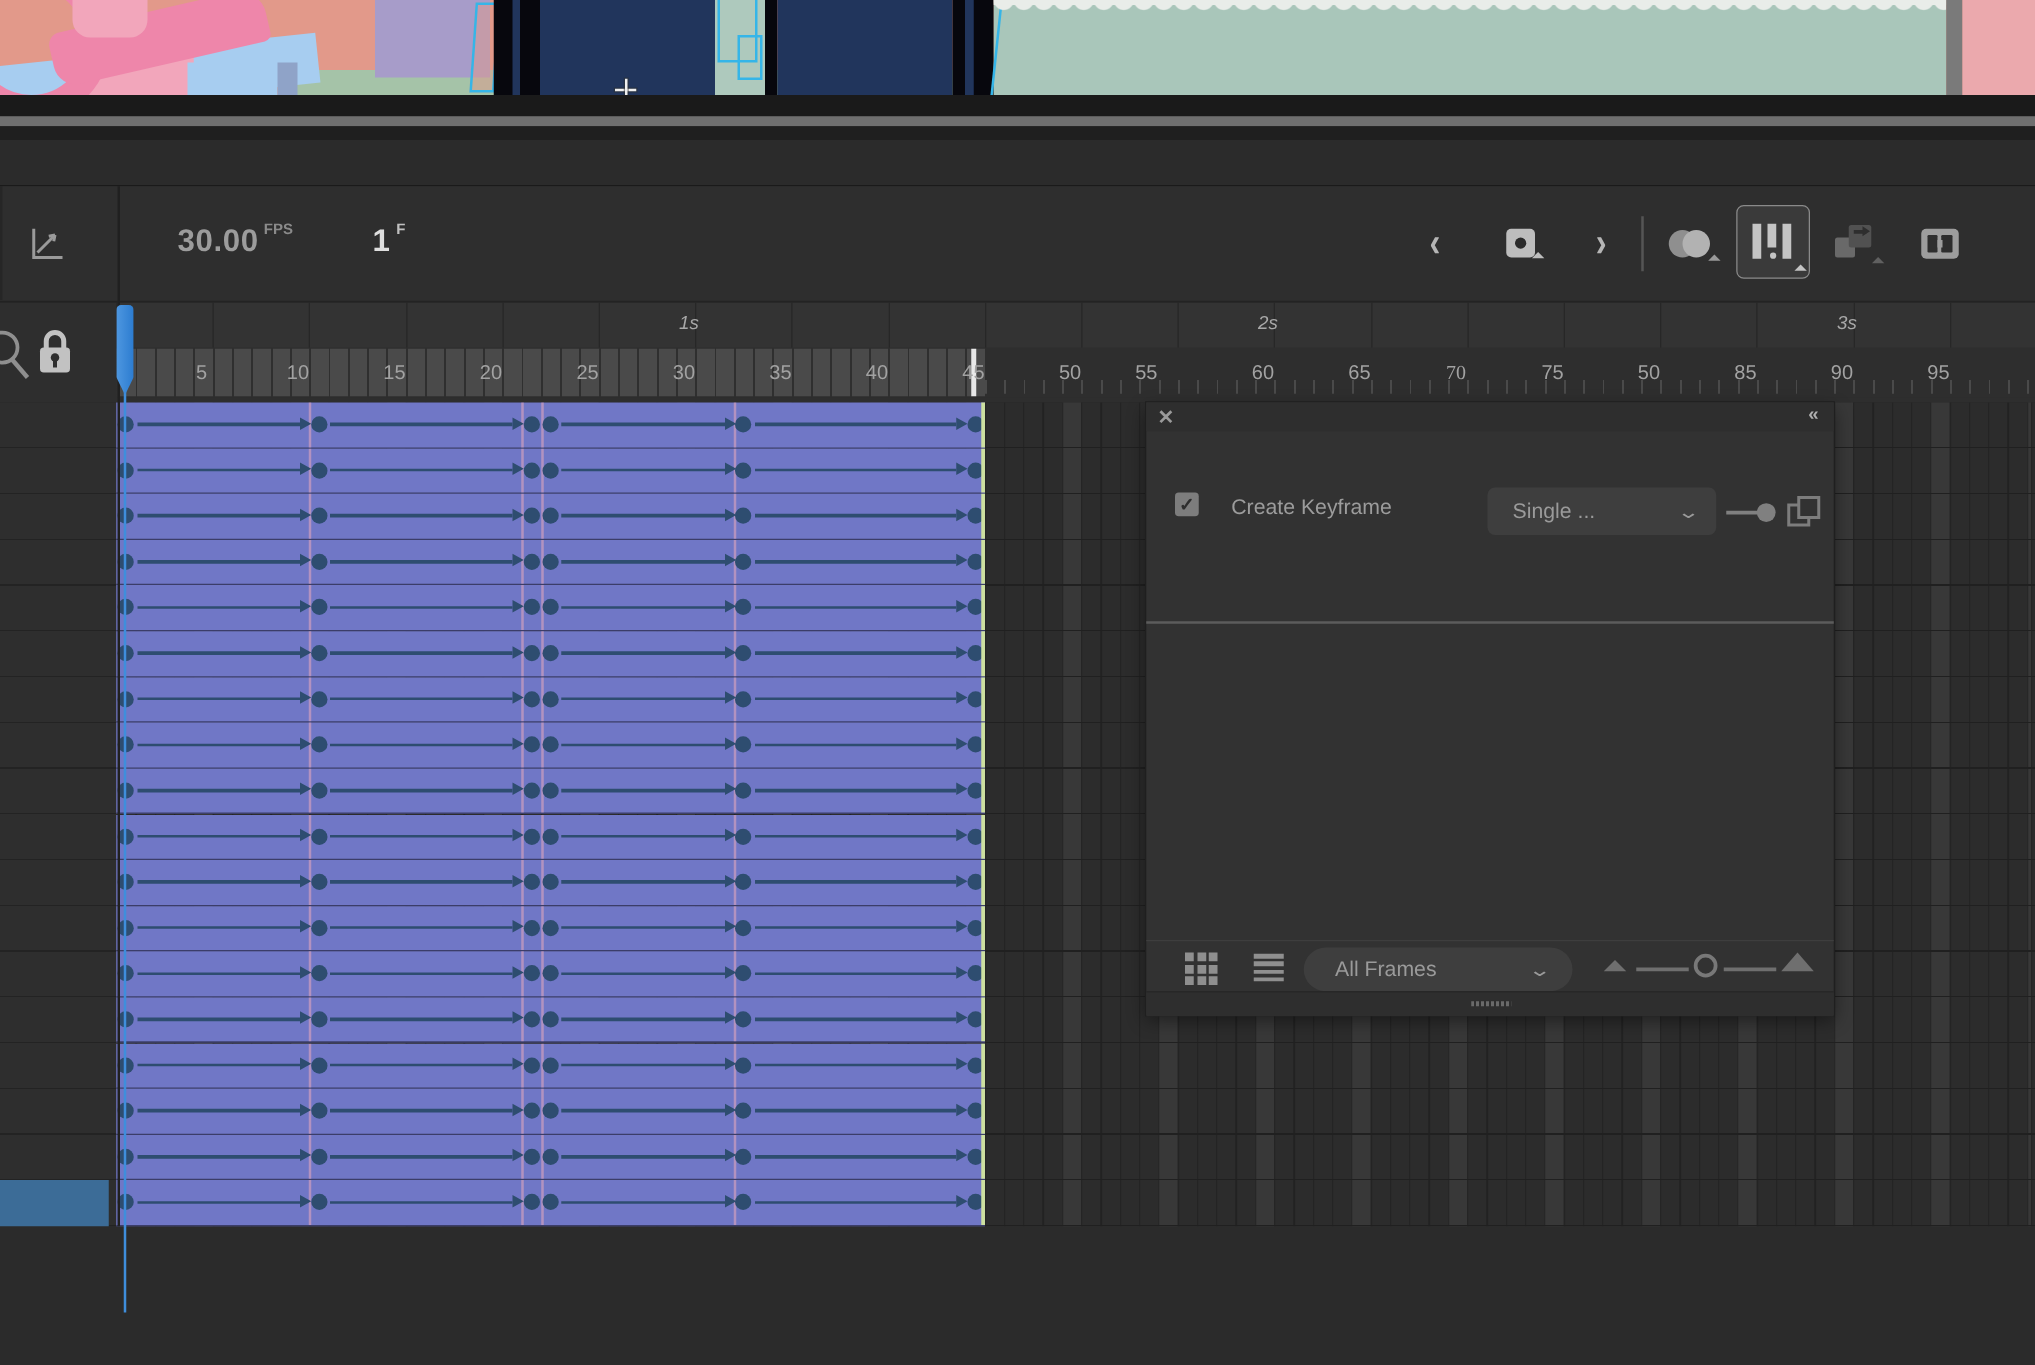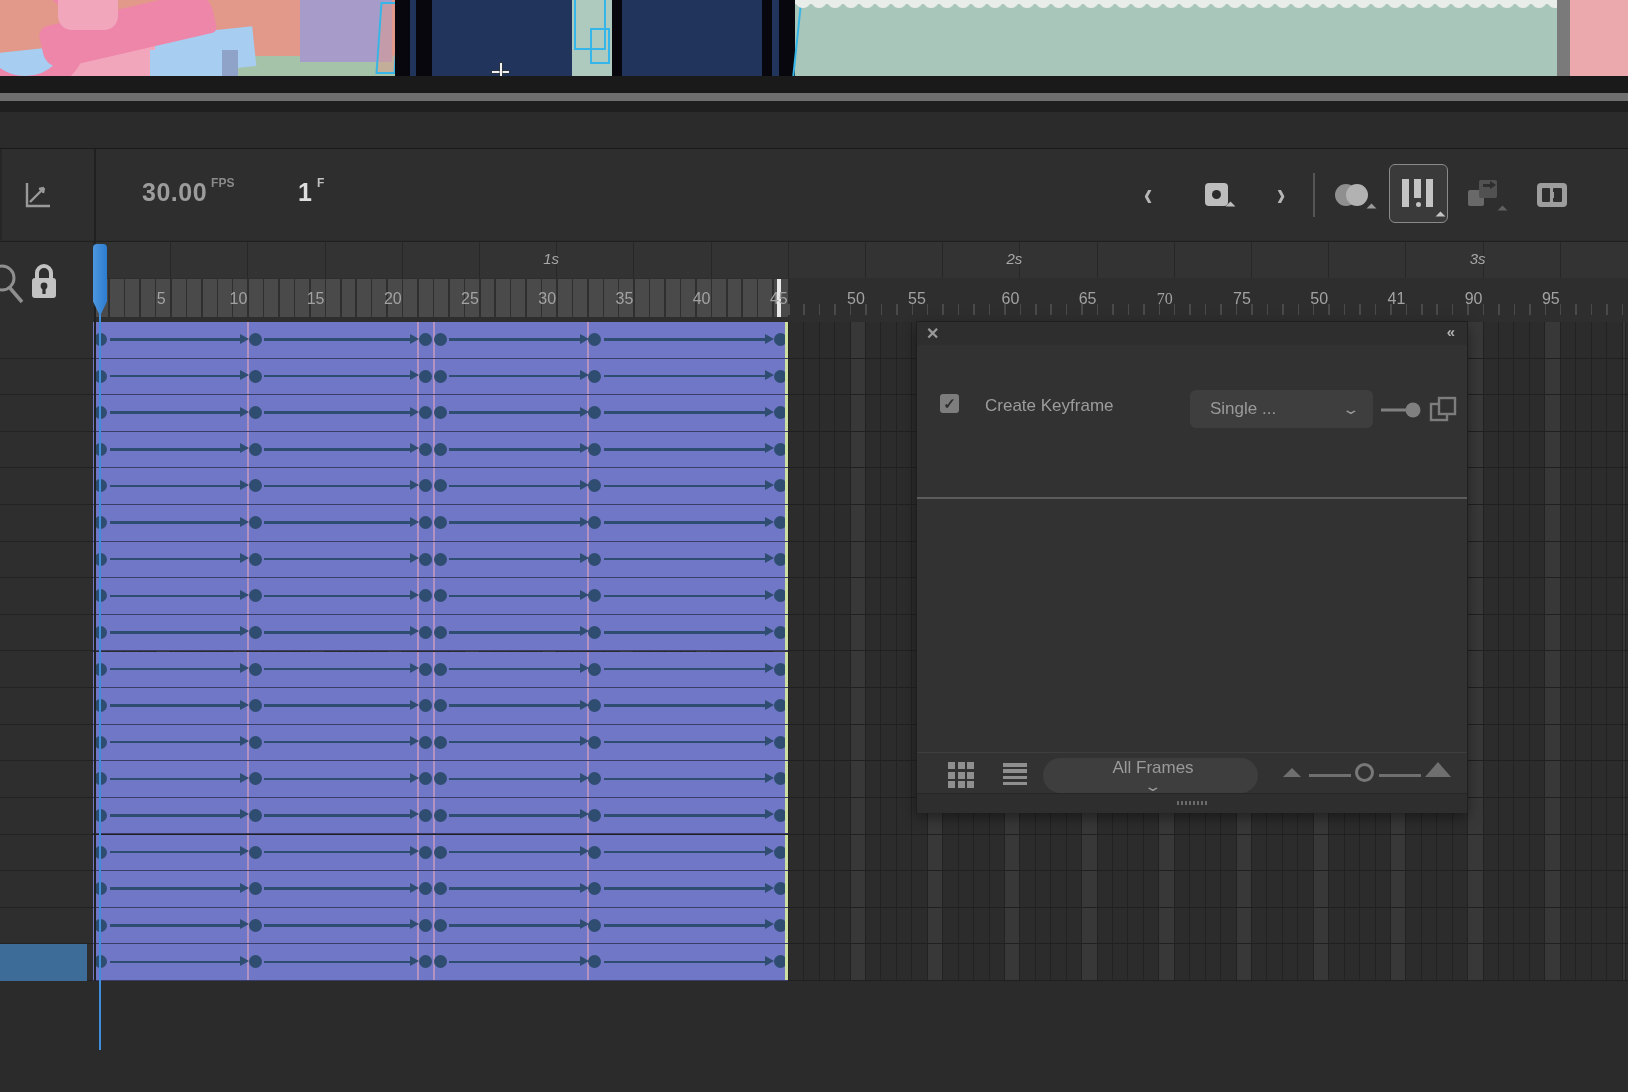--- a/index.html
+++ b/index.html
@@ -257,21 +257,21 @@
     <div class="frame-label" style="left: 530.4px; z-index: 2;">35</div>
     <div class="frame-label" style="left: 607.6px; z-index: 2;">40</div>
     <div class="frame-label" style="left: 684.8px; z-index: 2;">45</div>
     <div class="frame-label" style="left: 762px; z-index: 2;">50</div>
     <div class="frame-label" style="left: 823px; z-index: 2;">55</div>
     <div class="frame-label" style="left: 916.4px; z-index: 2;">60</div>
     <div class="frame-label" style="left: 993.6px; z-index: 2;">65</div>
     <div class="frame-label" style="left: 1070.8px; z-index: 2; font-family: Liberation Serif, serif;">70</div>
     <div class="frame-label" style="left: 1148px; z-index: 2;">75</div>
     <div class="frame-label" style="left: 1225.2px; z-index: 2;">50</div>
-    <div class="frame-label" style="left: 1302.4px; z-index: 2;">41</div>
+    <div class="frame-label" style="left: 1302.4px; z-index: 2;">85</div>
     <div class="frame-label" style="left: 1379.6px; z-index: 2;">90</div>
     <div class="frame-label" style="left: 1456.8px; z-index: 2;">95</div>
   </div>
 <div id="ruler-bottomline" class="abs"></div>
 
 <div id="rows-left" class="abs">
     <div style="position: absolute; left: 0px; top: 622.4px; width: 87px; height: 36.61px; background: rgb(60, 108, 151);"></div>
   </div>
 <div id="rows-grid" class="abs"></div>
 <div id="rows-spans" class="abs">
@@ -732,21 +732,21 @@
       <div></div>
       <div></div>
       <div></div>
     </div>
   <div class="list-icon">
       <div></div>
       <div></div>
       <div></div>
       <div></div>
     </div>
-  <div class="dropdown" style="left:126px;top:436px;width:215px;height:35px;border-radius:18px;padding:0 20px 0 25px;flex-direction:column;">
+  <div class="dropdown" style="left:126px;top:436px;width:215px;height:35px;border-radius:18px;padding:0 20px 0 25px;">
     <span>All Frames</span>
     <span class="dd-chev">⌄</span>
   </div>
   <div class="mtn" style="left:366px;top:446px;border-left:9px solid transparent;border-right:9px solid transparent;border-bottom:9px solid #6f6f6f;"></div>
   <div class="zoom-line" style="left:392px;width:42px;"></div>
   <div class="zoom-knob"></div>
   <div class="zoom-line" style="left:462px;width:42px;"></div>
   <div class="mtn" style="left:508px;top:440px;border-left:13px solid transparent;border-right:13px solid transparent;border-bottom:15px solid #6f6f6f;"></div>
 
   <div id="panel-bottom">

